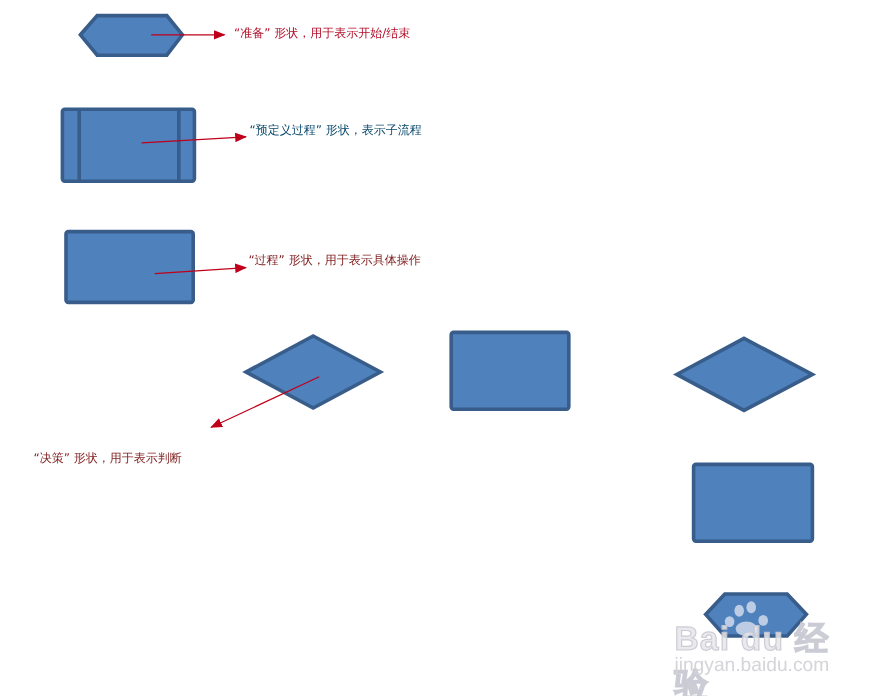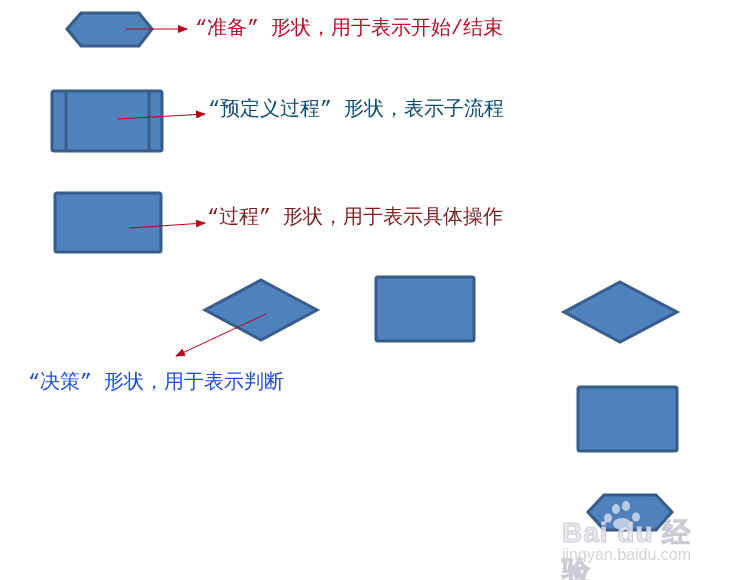--- a/index.html
+++ b/index.html
@@ -1,19 +1,19 @@
 <!DOCTYPE html>
 <html><head>
 <meta charset="utf-8">
 <style>
   html, body { margin: 0; padding: 0; background: #ffffff; }
   body { width: 731px; height: 580px; position: relative; overflow: hidden;
          font-family: "DejaVu Sans", "Liberation Sans", sans-serif; }
   svg.canvas { position: absolute; left: 0; top: 0; }
-  .label { position: absolute; font-size: 20px; white-space: nowrap; line-height: 18px; font-family: Liberation Mono, monospace; }
+  .label { position: absolute; font-size: 10px; white-space: nowrap; line-height: 18px; }
   .wm { position: absolute; left: 560px; top: 512px; width: 140px; height: 60px; pointer-events: none; }
   .wm-brand { position: absolute; left: 2px; top: 2px; font-size: 28px; font-weight: bold;
               font-family: "Liberation Sans", sans-serif; color: rgba(230,230,235,0.85);
               letter-spacing: 1px; -webkit-text-stroke: 1px rgba(200,200,210,0.9); }
   .wm-url { position: absolute; left: 2px; top: 34px; font-size: 16px; color: rgba(210,210,215,0.95);
             font-family: "Liberation Sans", sans-serif; }
 </style>
 </head>
 <body>
 
@@ -54,18 +54,18 @@
     <ellipse cx="626" cy="506" rx="4" ry="5" fill="#dfe6f2"></ellipse>
     <ellipse cx="608" cy="518" rx="4" ry="4.5" fill="#dfe6f2"></ellipse>
     <ellipse cx="636" cy="517" rx="4" ry="4.5" fill="#dfe6f2"></ellipse>
     <ellipse cx="622" cy="524" rx="9" ry="6" fill="#dfe6f2"></ellipse>
   </g>
 </svg>
 
 <div class="label" style="left:195px; top:20px; color:#B2102A;">“准备” 形状，用于表示开始/结束</div>
 <div class="label" style="left:208px; top:101px; color:#0c4a6e;">“预定义过程” 形状，表示子流程</div>
 <div class="label" style="left:207px; top:209px; color:#7f1d1d;">“过程” 形状，用于表示具体操作</div>
-<div class="label" style="left:28px; top:374px; color:#1d4ed8;">“决策” 形状，用于表示判断</div>
+<div class="label" style="left:28px; top:374px; color:#7f1d1d;">“决策” 形状，用于表示判断</div>
 
 <div class="wm">
   <div class="wm-brand">Bai du 经验</div>
   <div class="wm-url">jingyan.baidu.com</div>
 </div>
 
 </body></html>

